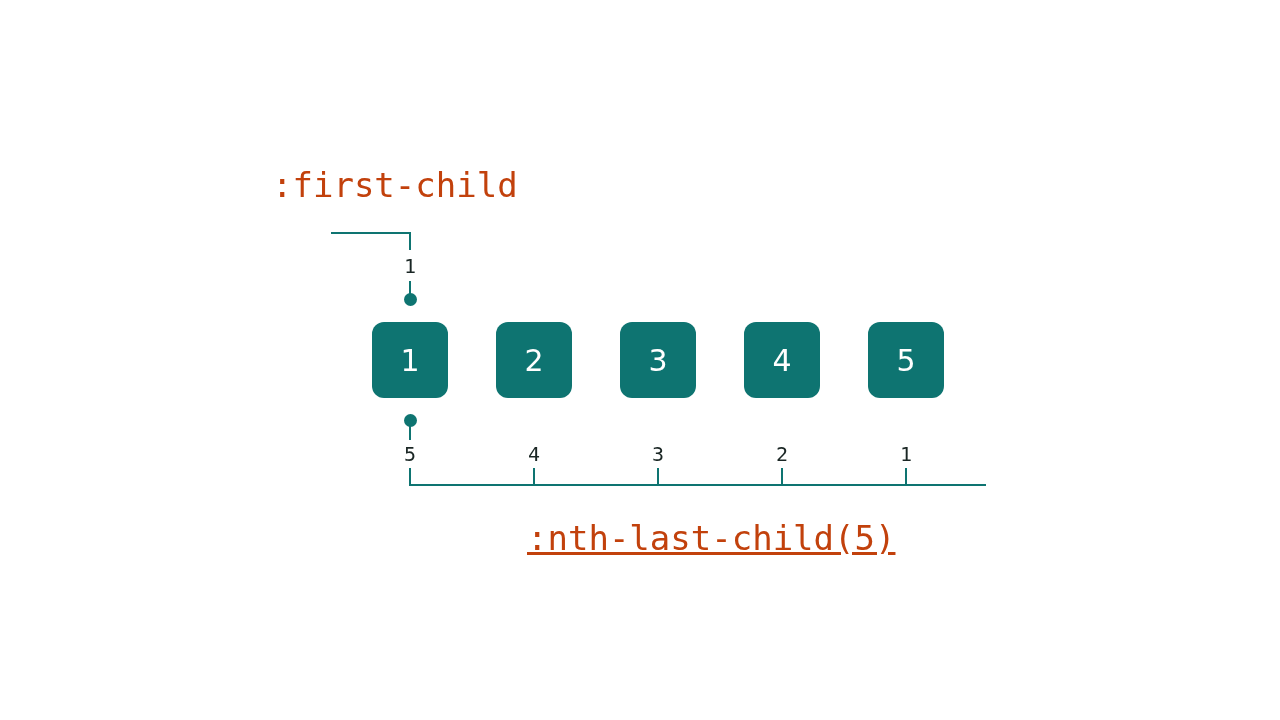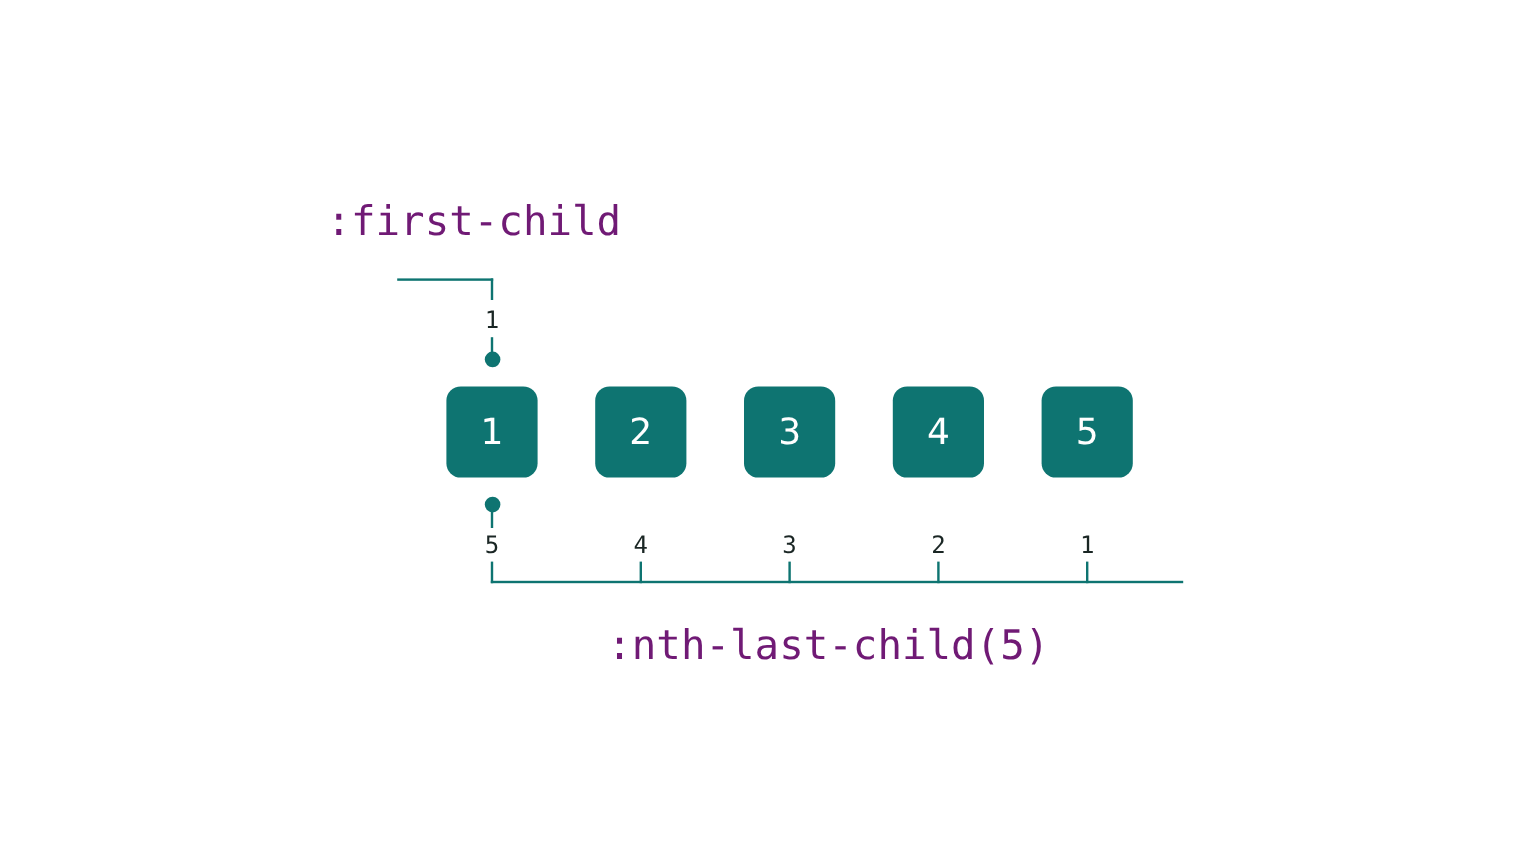--- a/index.html
+++ b/index.html
@@ -1,18 +1,18 @@
 <!DOCTYPE html>
 <html><head>
 <meta charset="utf-8">
 <style>
   html,body{margin:0;padding:0;background:#ffffff;}
   body{width:1280px;height:720px;position:relative;overflow:hidden;font-family:"DejaVu Sans Mono","Liberation Mono",monospace;}
   .abs{position:absolute;}
-  .title{font-size:34px;font-weight:500;color:#701a75;white-space:nowrap;letter-spacing:0px;}
+  .title{font-size:34px;font-weight:500;color:#c2410c;white-space:nowrap;letter-spacing:0px;}
   .line{background:#0e7471;position:absolute;}
   .dot{position:absolute;width:13px;height:13px;border-radius:50%;background:#0e7471;}
   .num{position:absolute;font-size:20px;color:#1a2624;width:30px;text-align:center;font-family:"DejaVu Sans Mono","Liberation Mono",monospace;}
   .box{position:absolute;top:322px;width:76px;height:76px;border-radius:12px;background:#0e7471;color:#ffffff;
        display:flex;align-items:center;justify-content:center;font-size:30px;font-family:"DejaVu Sans","Liberation Sans",sans-serif;}
 </style>
 </head>
 <body>
 
 <div>
@@ -39,14 +39,14 @@
   <div class="num" style="left:767px;top:442px;">2</div>
   <div class="num" style="left:891px;top:442px;">1</div>
 
   <div class="line" style="left:409px;top:468px;width:2px;height:18px;"></div>
   <div class="line" style="left:533px;top:468px;width:2px;height:18px;"></div>
   <div class="line" style="left:657px;top:468px;width:2px;height:18px;"></div>
   <div class="line" style="left:781px;top:468px;width:2px;height:18px;"></div>
   <div class="line" style="left:905px;top:468px;width:2px;height:18px;"></div>
   <div class="line" style="left:409px;top:484px;width:577px;height:2px;"></div>
 
-  <div class="abs title" style="left:506px;top:518px;">:nth-last-child(5)</div>
+  <div class="abs title" style="left:527px;top:518px;text-decoration:underline;">:nth-last-child(5)</div>
 </div>
 
 </body></html>

